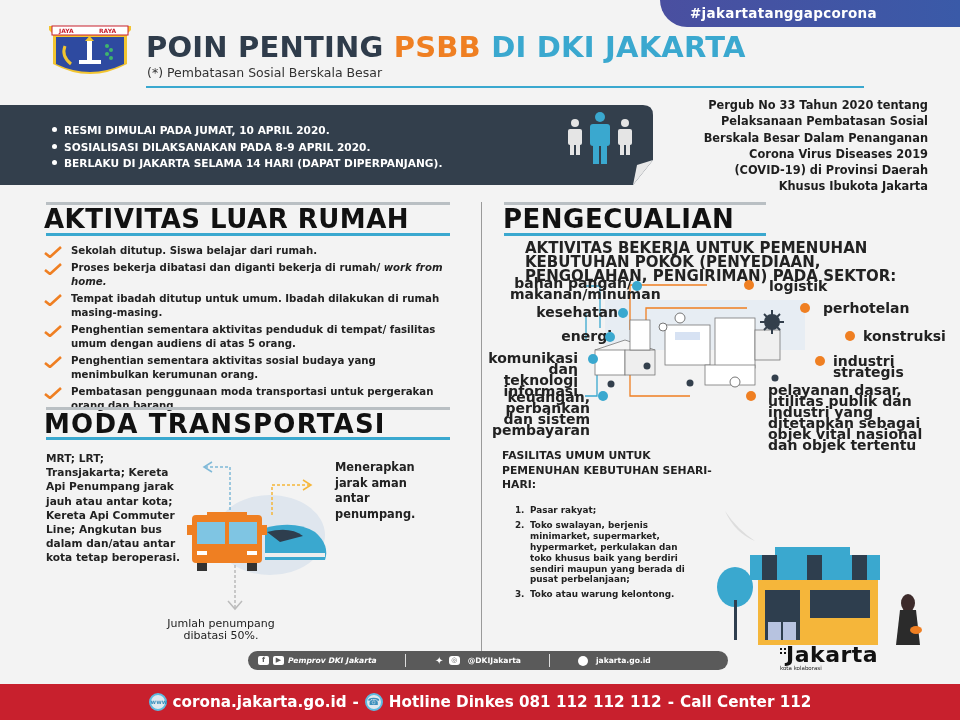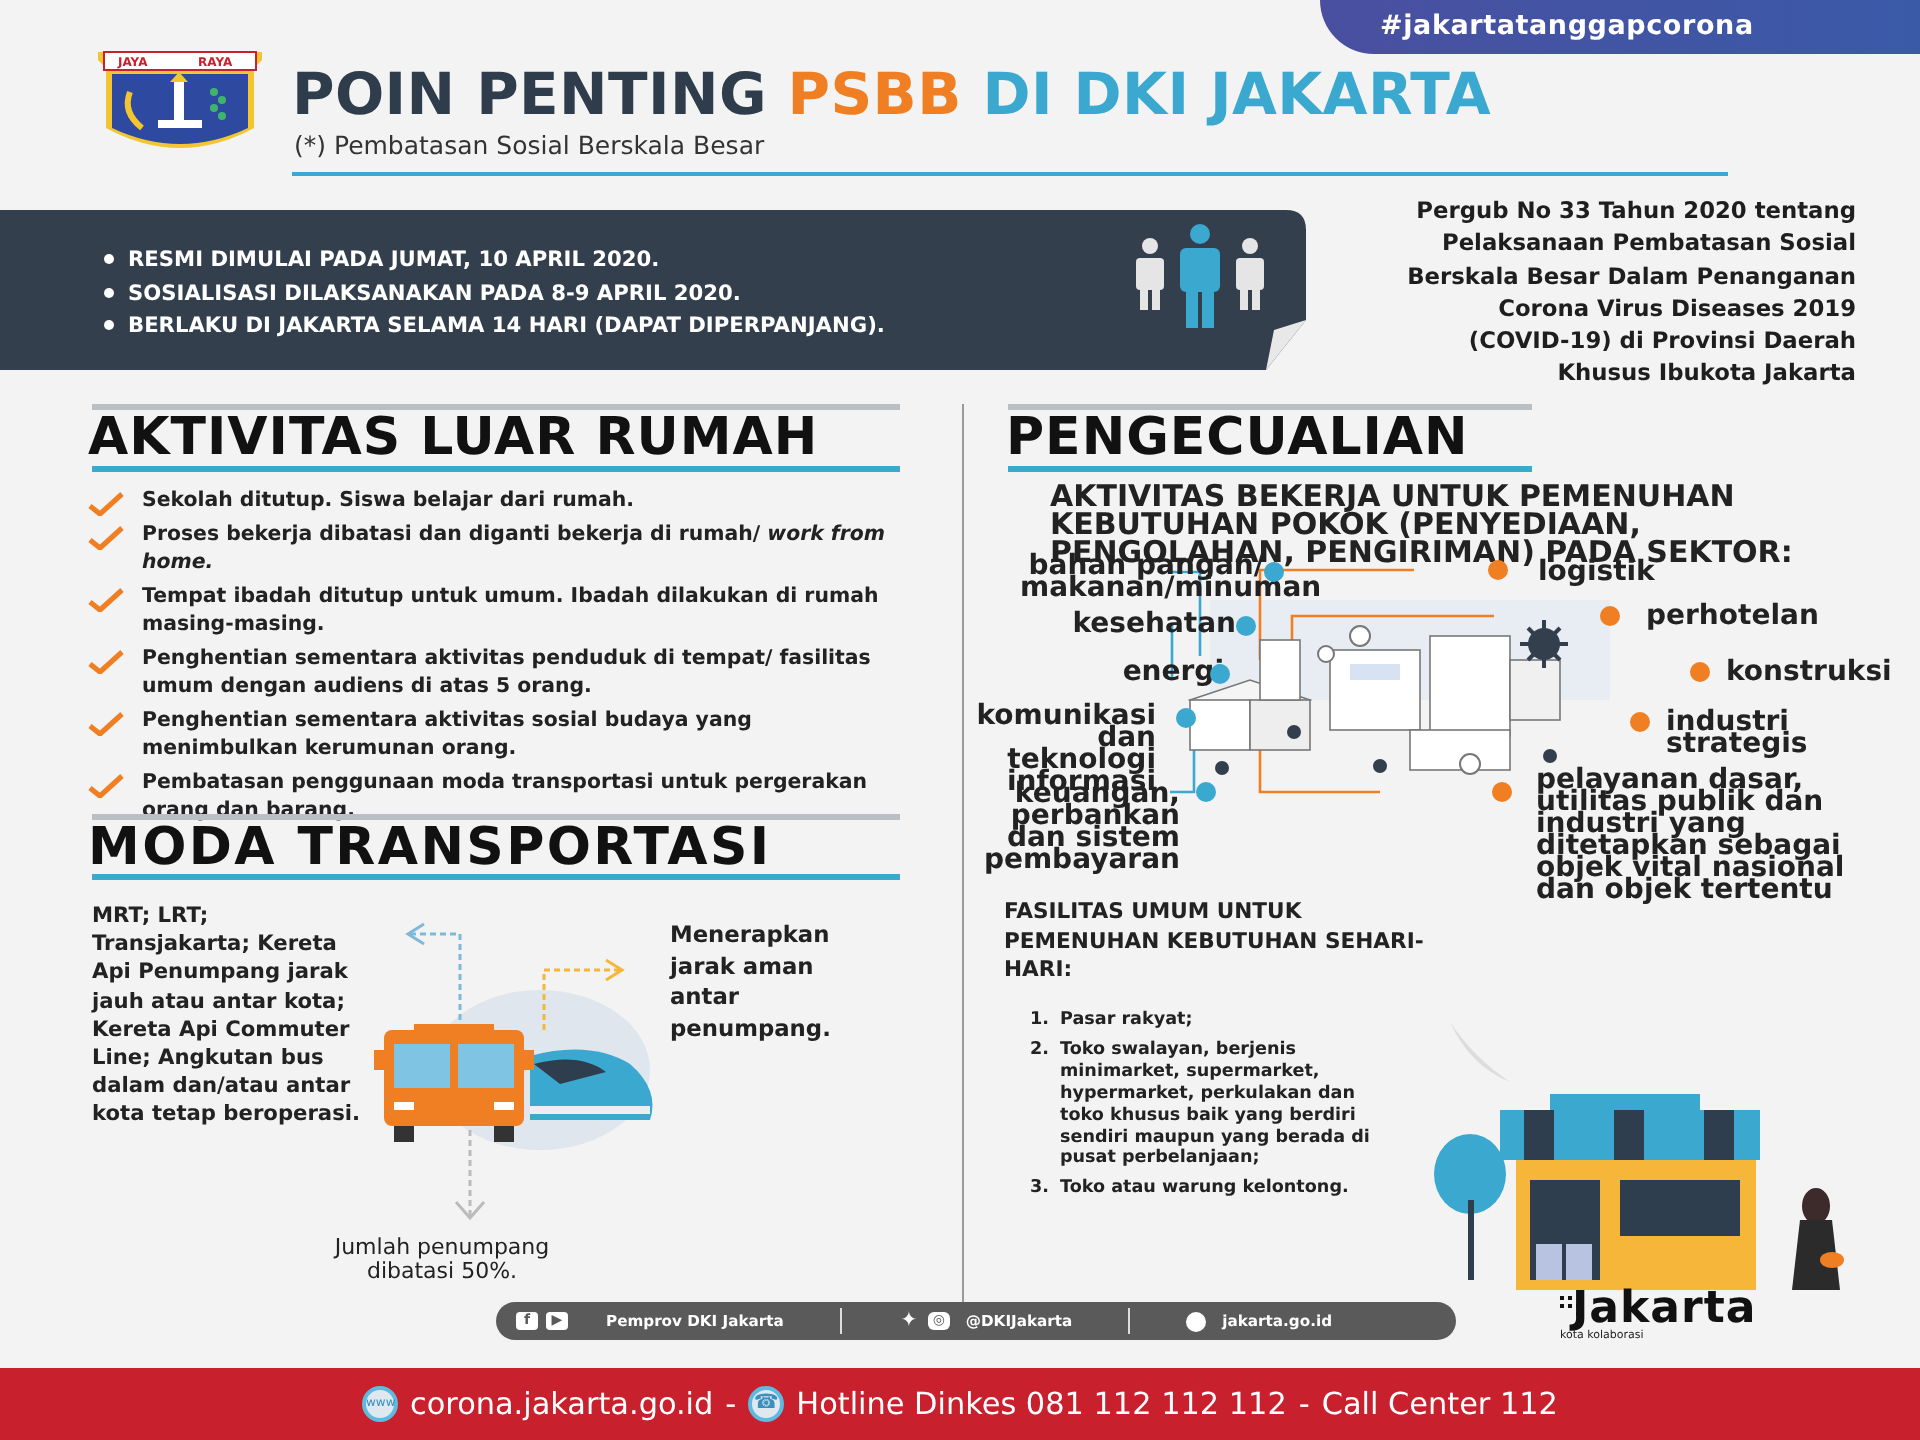--- a/index.html
+++ b/index.html
@@ -62,21 +62,21 @@
 
   .social { left: 248px; top: 651px; width: 480px; height: 19px; background: #5a5a5a; border-radius: 10px; color: #fff; font-size: 7.6px; font-weight: bold; display: flex; align-items: center; padding: 0 10px; }
   .social .grp { display: flex; align-items: center; gap: 4px; }
   .social .sep { width: 1px; height: 13px; background: #ddd; margin: 0 28px; }
   .social .ic { display: inline-block; width: 11px; height: 9px; background: #fff; border-radius: 2px; color: #5a5a5a; font-size: 7px; line-height: 9px; text-align: center; font-weight: bold; }
 
   .jklogo { left: 780px; top: 642px; }
   .jklogo .jk { font-size: 22px; font-weight: bold; color: #111; letter-spacing: 0.5px; }
   .jklogo .kk { font-size: 5.5px; color: #222; margin-top: -2px; }
 
-  .footer { left: 0; top: 684px; width: 960px; height: 36px; background: #c8202d; color: #fff; font-weight: normal; font-size: 15.2px; display: flex; align-items: center; justify-content: center; gap: 6px; }
+  .footer { left: 0; top: 684px; width: 960px; height: 36px; background: #c8202d; color: #fff; font-weight: bold; font-size: 15.2px; display: flex; align-items: center; justify-content: center; gap: 6px; }
   .footer .fic { width: 18px; height: 18px; border-radius: 50%; background: #dfe8ef; border: 2px solid #5dbbe0; display: inline-block; color: #3a8fbc; font-size: 6px; line-height: 14px; text-align: center; }
 </style>
 </head>
 <body>
 
 <div class="page">
 
   <div class="abs hashtag">#jakartatanggapcorona</div>
 
   <div class="abs logo">
@@ -309,21 +309,21 @@
       <ellipse cx="198" cy="58" rx="7" ry="9" fill="#3d2b2b"></ellipse>
       <path d="M190 65 L206 65 L210 100 L186 100 Z" fill="#2b2b2b"></path>
       <ellipse cx="206" cy="85" rx="6" ry="4" fill="#ef7f22"></ellipse>
     </svg>
   </div>
 
   <div class="abs social">
     <div class="grp">
       <span class="ic">f</span>
       <span class="ic">▶</span>
-      <span style="margin-left:15px;">Pemprov DKI Jakarta</span>
+      <span style="margin-left:0;font-style:italic;">Pemprov DKI Jakarta</span>
     </div>
     <span class="sep"></span>
     <div class="grp">
       <span class="ic" style="background:none;color:#fff;font-size:10px;">✦</span>
       <span class="ic" style="border-radius:3px;">◎</span>
       <span style="margin-left:4px;">@DKIJakarta</span>
     </div>
     <span class="sep"></span>
     <div class="grp">
       <span class="ic" style="border-radius:50%;width:10px;height:10px;"></span>

